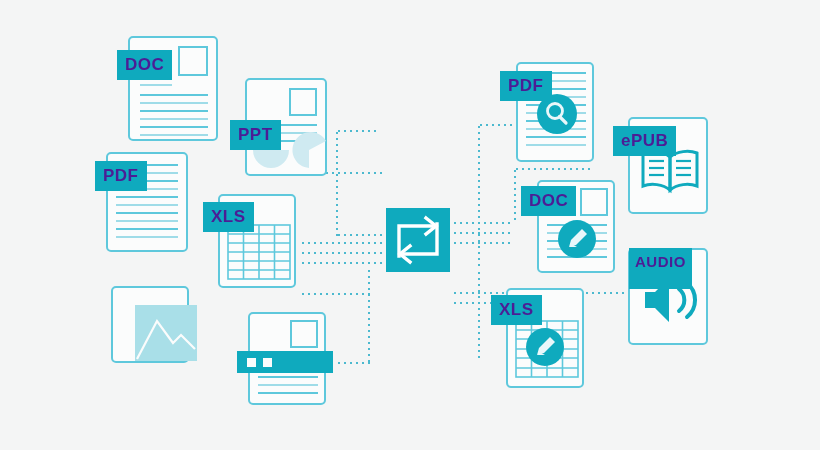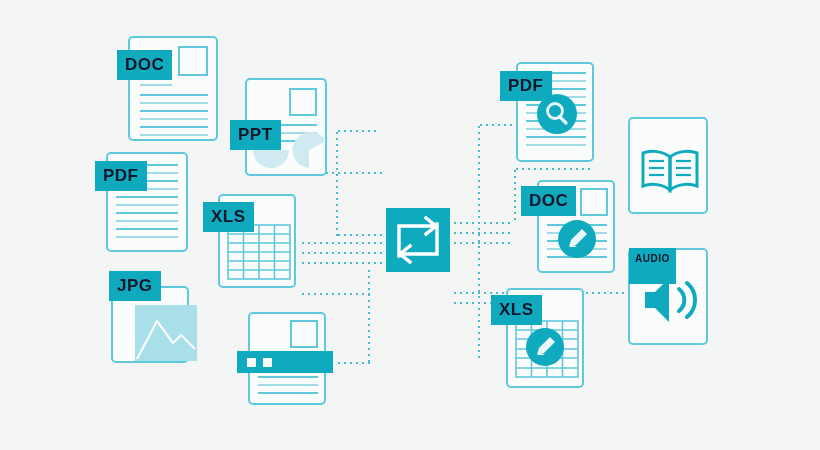--- a/index.html
+++ b/index.html
@@ -14,31 +14,31 @@
   .doc{
     position:absolute;
     background:#fbfcfc;
     border:2px solid #5ec8dc;
     border-radius:5px;
     box-sizing:border-box;
   }
   .badge{
     position:absolute;
     background:#0faabe;
-    color:#0f172a;
+    color:#4c1d95;
     font-size:17px;
     font-weight:bold;
     letter-spacing:.5px;
     line-height:1;
     padding:6px 8px 7px 8px;
     box-sizing:border-box;
     white-space:nowrap;
     z-index:30;
   }
-  .badge.small{font-size:10px;padding:6px 6px 20px 6px;}
+  .badge.small{font-size:15px;padding:6px 6px 20px 6px;}
   .line{position:absolute;height:2px;background:#5ec8dc;}
   .line.lt{background:#9fdce8;}
   .sqbox{position:absolute;border:2px solid #5ec8dc;box-sizing:border-box;background:#fbfcfc;}
   .convert{
     position:absolute;
     background:#0faabe;
     z-index:20;
   }
   .dotrow{
     position:absolute;height:2px;
@@ -138,21 +138,20 @@
     </svg>
   </div>
   <div class="badge" style="left:203px;top:202px;">XLS</div>
 
   <div class="doc" style="left:111px;top:286px;width:78px;height:77px;">
     <svg width="62" height="56" viewBox="0 0 62 56" style="position:absolute;left:22px;top:17px;">
       <rect x="0" y="0" width="62" height="56" fill="#a9dfe8"></rect>
       <polyline points="2,54 22,16 38,38 46,30 60,44" fill="none" stroke="#fbfcfc" stroke-width="2.2"></polyline>
     </svg>
   </div>
-  <div class="badge" style="left:109px;top:271px;">JPG</div>
 
   <div class="doc" style="left:248px;top:312px;width:78px;height:93px;">
     <div class="sqbox" style="left:40px;top:6px;width:28px;height:28px;"></div>
     <div class="line" style="left:8px;top:38px;width:28px;"></div>
     <div class="line" style="left:8px;top:62px;width:60px;"></div>
     <div class="line lt" style="left:8px;top:70px;width:60px;"></div>
     <div class="line" style="left:8px;top:78px;width:60px;"></div>
   </div>
   <svg width="96" height="22" viewBox="0 0 96 22" style="position:absolute;left:237px;top:351px;z-index:25;">
     <rect x="0" y="0" width="96" height="22" fill="#0faabe"></rect>
@@ -195,20 +194,21 @@
       <g stroke="#0faabe" stroke-width="2.2">
         <line x1="10" y1="12" x2="25" y2="12"></line>
         <line x1="10" y1="19" x2="25" y2="19"></line>
         <line x1="10" y1="26" x2="25" y2="26"></line>
         <line x1="37" y1="12" x2="52" y2="12"></line>
         <line x1="37" y1="19" x2="52" y2="19"></line>
         <line x1="37" y1="26" x2="52" y2="26"></line>
       </g>
     </svg>
   </div>
+  <div class="badge" style="left:613px;top:126px;">ePUB</div>
 
   <div class="doc" style="left:537px;top:180px;width:78px;height:93px;">
     <div class="sqbox" style="left:41px;top:6px;width:28px;height:28px;"></div>
     <div class="line" style="left:8px;top:32px;width:26px;"></div>
     <div class="line" style="left:8px;top:42px;width:60px;"></div>
     <div class="line lt" style="left:8px;top:50px;width:60px;"></div>
     <div class="line" style="left:8px;top:58px;width:60px;"></div>
     <div class="line lt" style="left:8px;top:66px;width:60px;"></div>
     <div class="line" style="left:8px;top:74px;width:60px;"></div>
     <svg width="38" height="38" viewBox="0 0 38 38" style="position:absolute;left:19px;top:38px;">

